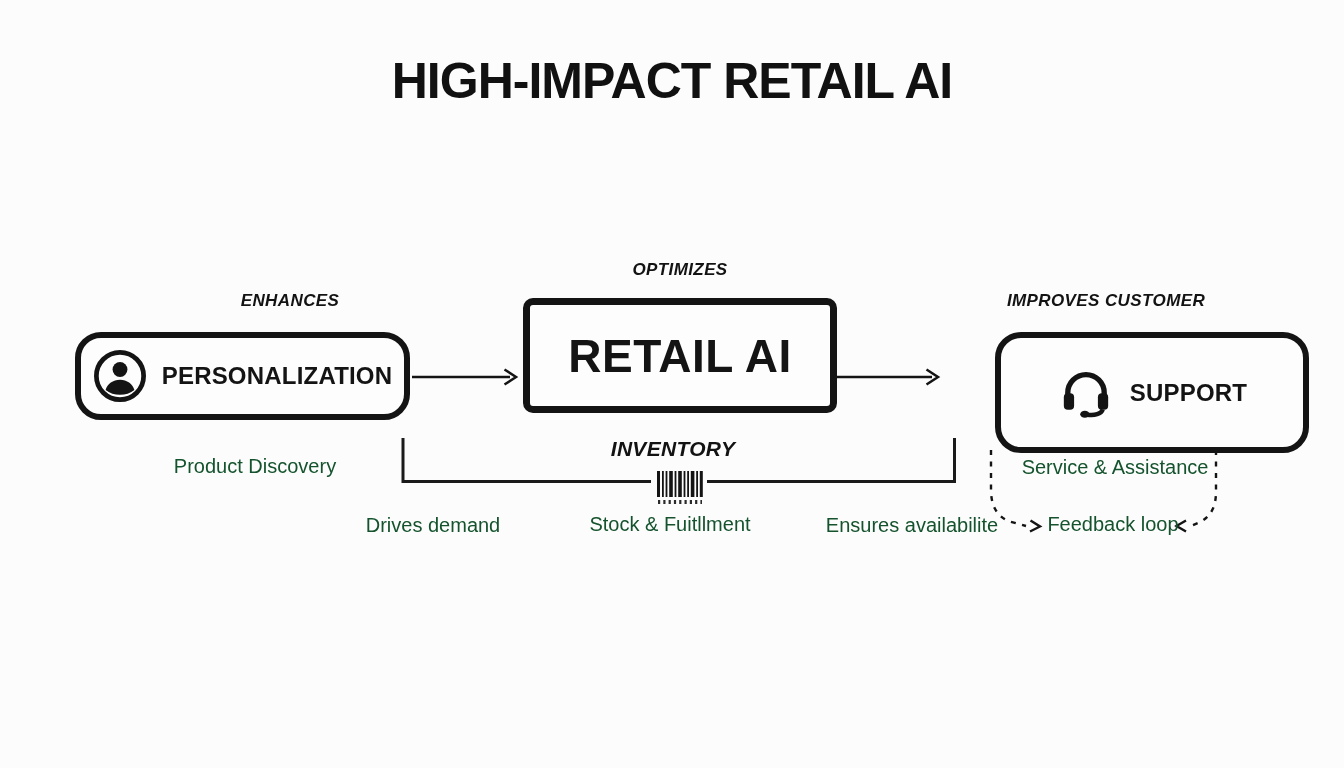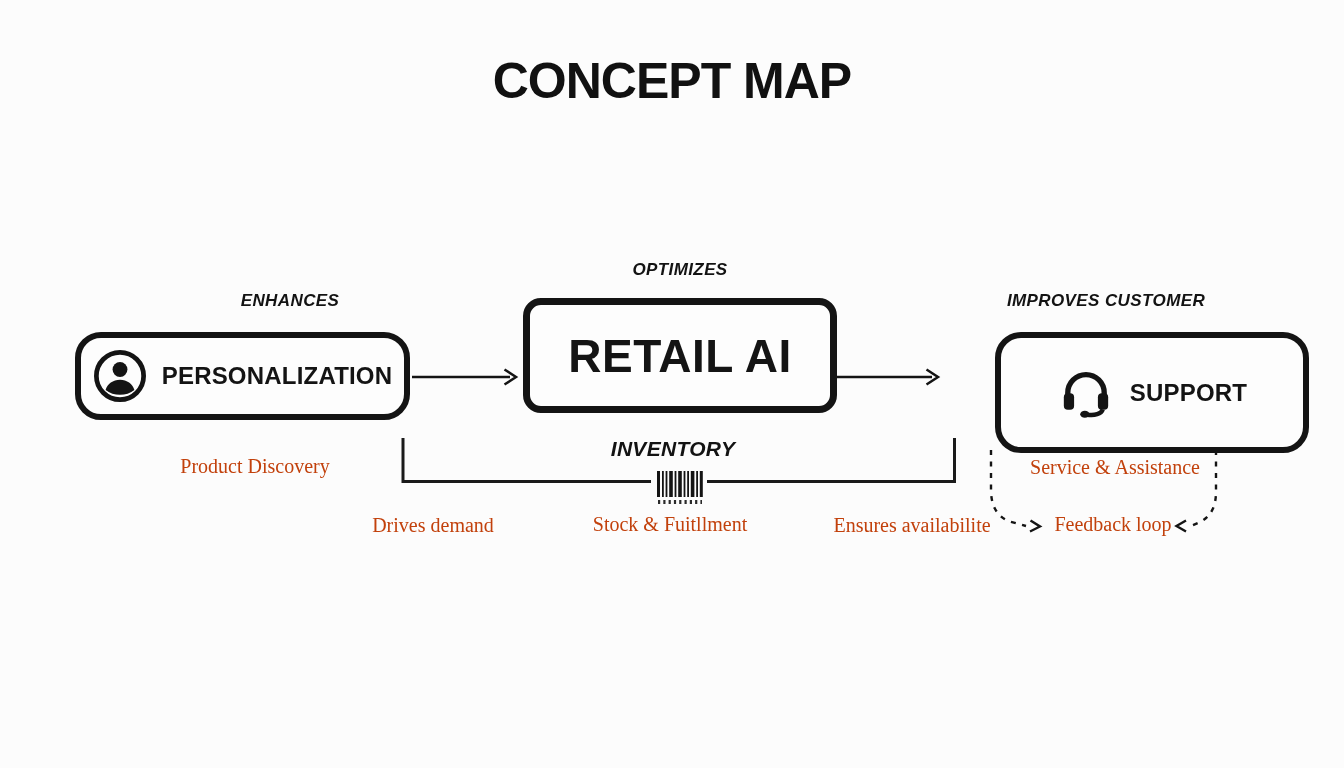--- a/index.html
+++ b/index.html
@@ -30,21 +30,21 @@
     box-sizing: border-box;
     border: 6px solid #141414;
     border-radius: 26px;
     background: #fdfdfd;
     display: flex;
     align-items: center;
     justify-content: center;
     gap: 15px;
   }
   #node-personalization { left: 75px;  top: 332px; width: 335px; height: 88px; }
-  #node-retail-ai       { left: 523px; top: 298px; width: 314px; height: 115px; border-width: 7px; border-radius: 18px; }
+  #node-retail-ai       { left: 523px; top: 298px; width: 314px; height: 115px; border-width: 7px; border-radius: 10px; }
   #node-support         { left: 948px; top: 332px; width: 314px; height: 121px; margin-left: 47px; }
   .node-label {
     font-weight: 700;
     font-size: 24px;
     letter-spacing: 0.2px;
     white-space: nowrap;
   }
   .retail-label {
     font-weight: 800;
     font-size: 46px;
@@ -60,22 +60,21 @@
     white-space: nowrap;
     color: #131313;
     font-style: italic;
   }
   .caption {
     position: absolute;
     transform: translateX(-50%);
     font-size: 20px;
     font-weight: 400;
     white-space: nowrap;
-    color: #c2410c;
-    font-family: Liberation Serif, serif;
+    color: #14532d;
   }
   .caption-bold {
     position: absolute;
     transform: translateX(-50%);
     font-size: 21px;
     font-weight: 700;
     letter-spacing: 0.3px;
     white-space: nowrap;
     color: #131313;
   }
@@ -124,21 +123,21 @@
       <path d="M1030.5 520.5 L1040 526.5 L1030 531.5"></path>
     </g>
 
     <g stroke="#141414" stroke-width="2.4" fill="none">
       <path d="M1216 450 V492 Q1216 514 1200 522 L1192 525.5" stroke-dasharray="5 6.5"></path>
       <path d="M1186 520.5 L1176.5 526 L1186 531.5"></path>
     </g>
   </svg>
 
   <div class="title">
-    <div>CONCEPT MAP</div>
+    <div>HIGH-IMPACT RETAIL AI</div>
   </div>
 
   <div class="relation" style="left:290px; top:291px;">ENHANCES</div>
   <div class="relation" style="left:680px; top:260px;">OPTIMIZES</div>
   <div class="relation" style="left:1106px; top:291px;">IMPROVES CUSTOMER</div>
 
   <div class="node" id="node-personalization">
     <svg class="node-icon" width="54" height="54" viewBox="0 0 24 24">
       <circle cx="12" cy="12" r="10.5" fill="none" stroke="#141414" stroke-width="2.1"></circle>
       <circle cx="12" cy="9.1" r="3.3" fill="#141414"></circle>

